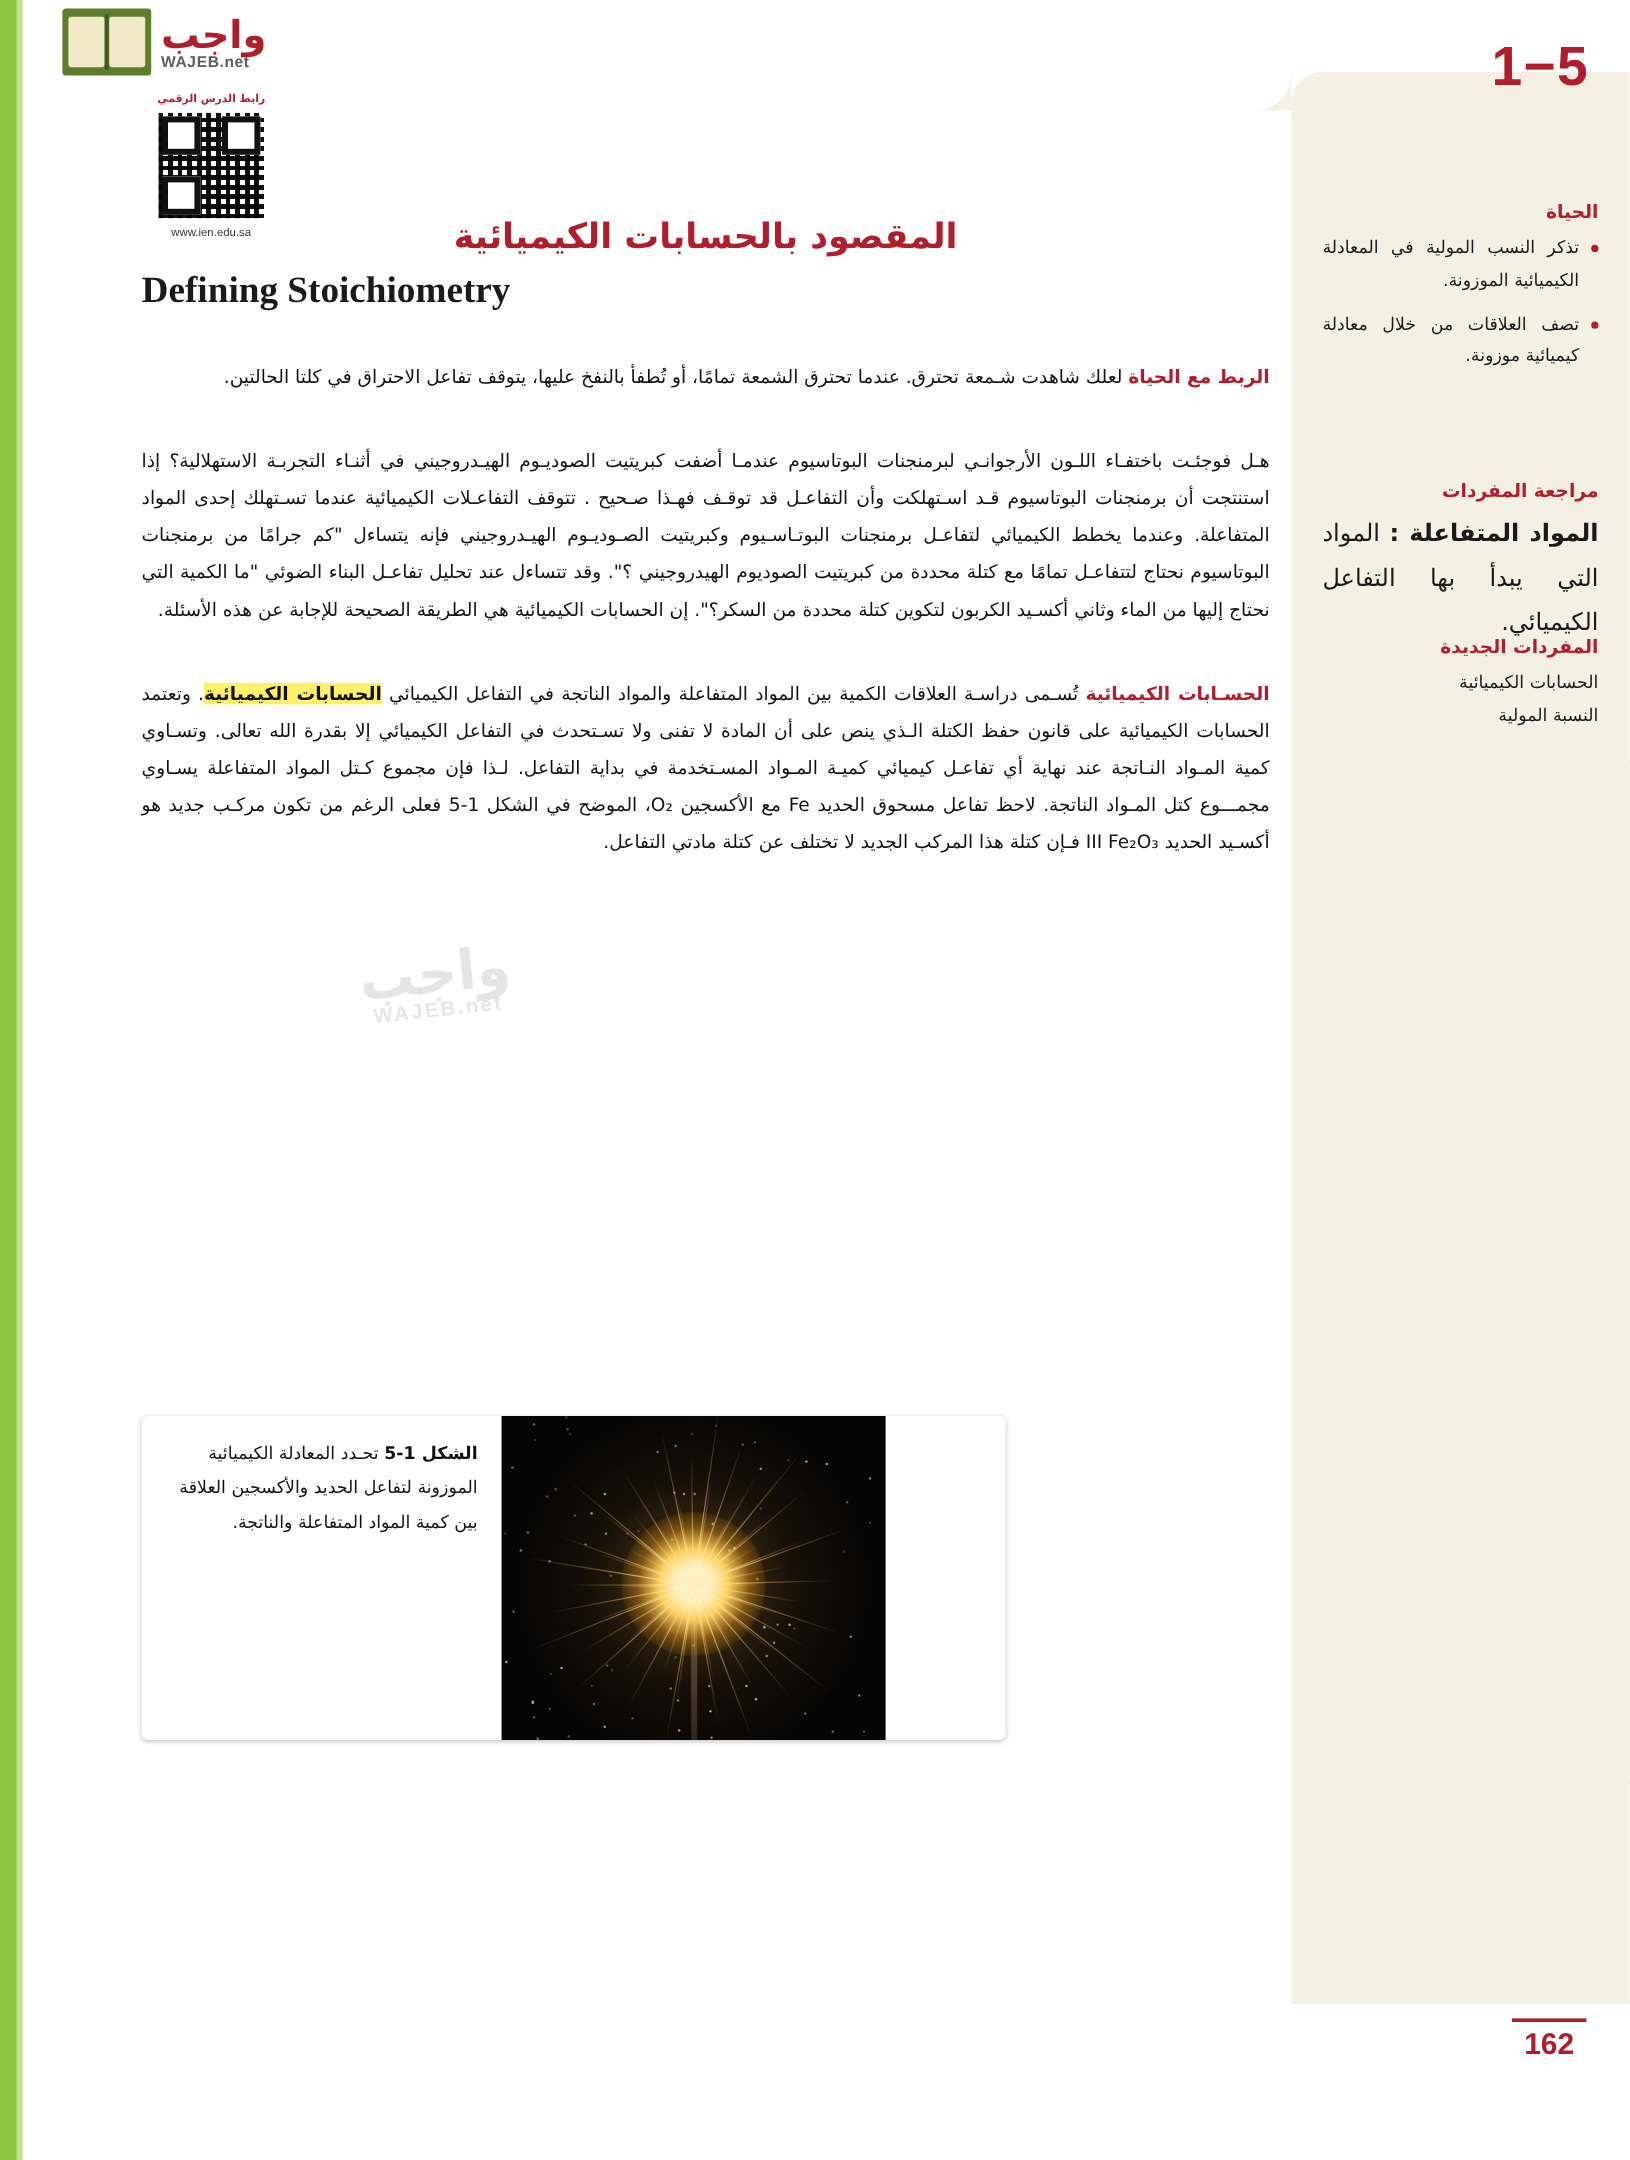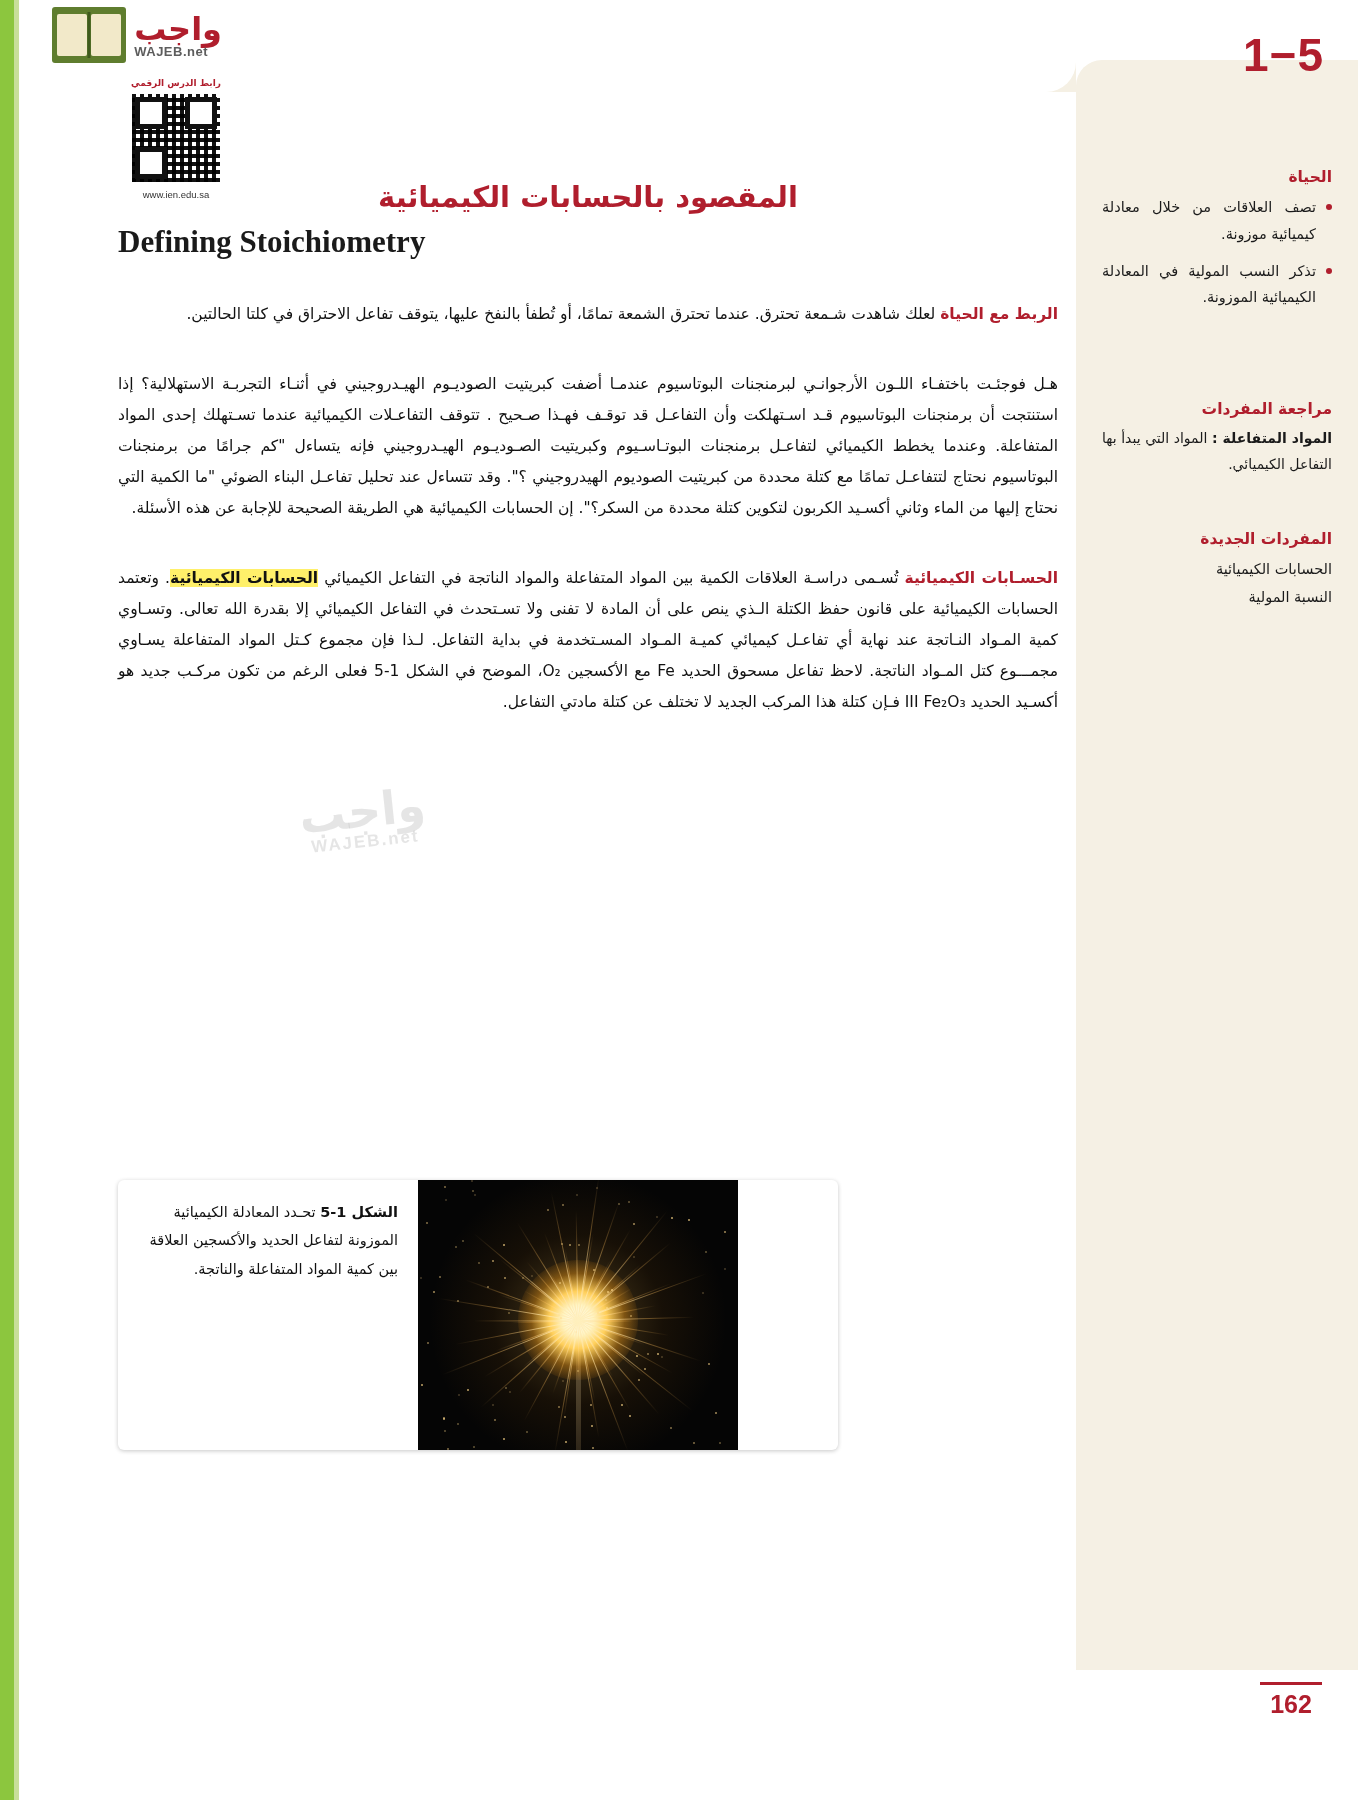--- a/index.html
+++ b/index.html
@@ -182,21 +182,21 @@
   .sb-li:before {
     content: "";
     position: absolute;
     right: 0; top: 10px;
     width: 6px; height: 6px;
     border-radius: 50%;
     background: #b01e2d;
   }
   .sb-p {
     font-family: "DejaVu Sans", sans-serif;
-    font-size: 14px;
+    font-size: 20px;
     color: #1a1a1a;
     line-height: 1.85;
     text-align: justify;
   }
   .sb-p .term { font-weight: bold; }
   .sb-vocab {
     font-family: "DejaVu Sans", sans-serif;
     font-size: 14.5px;
     color: #1a1a1a;
     line-height: 1.9;
@@ -440,22 +440,22 @@
   <div class="qr-url">www.ien.edu.sa</div>
 </div>
 
 <div class="sidebar"></div>
 <div class="sidebar-notch"></div>
 
 <div class="lesson-num">1−5</div>
 
 <div class="sb-block" style="top:168px;">
   <div class="sb-head">الحياة</div>
+  <div class="sb-li">تذكر النسب المولية في المعادلة الكيميائية الموزونة.</div>
   <div class="sb-li">تصف العلاقات من خلال معادلة كيميائية موزونة.</div>
-  <div class="sb-li">تذكر النسب المولية في المعادلة الكيميائية الموزونة.</div>
 </div>
 
 <div class="sb-block" style="top:400px;">
   <div class="sb-head">مراجعة المفردات</div>
   <div class="sb-p">
     <span class="term">المواد المتفاعلة :</span>
     <span>المواد التي يبدأ بها التفاعل الكيميائي.</span>
   </div>
 </div>
 

